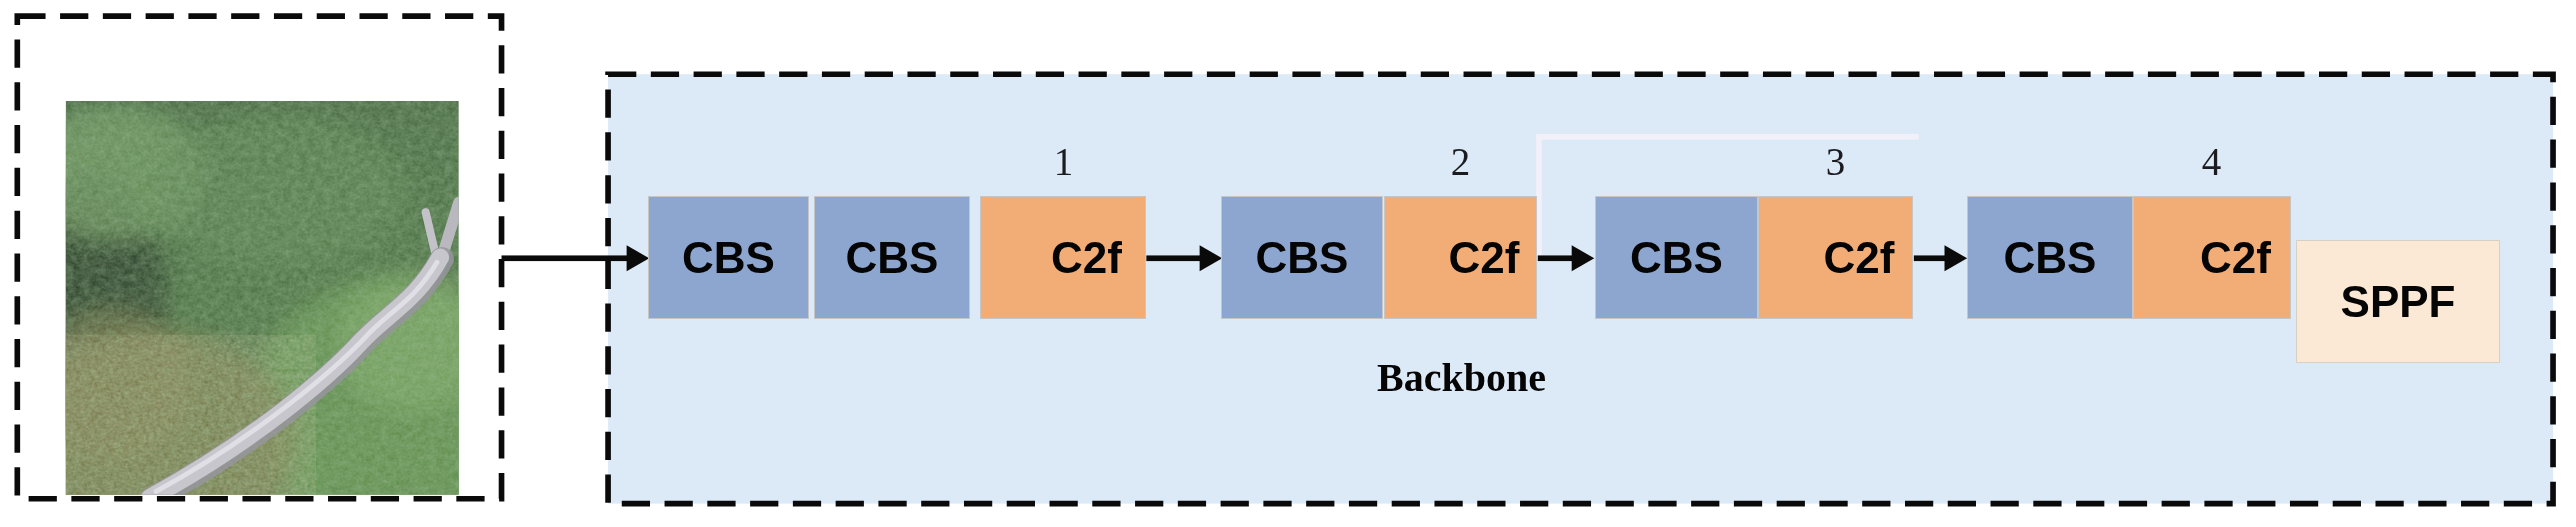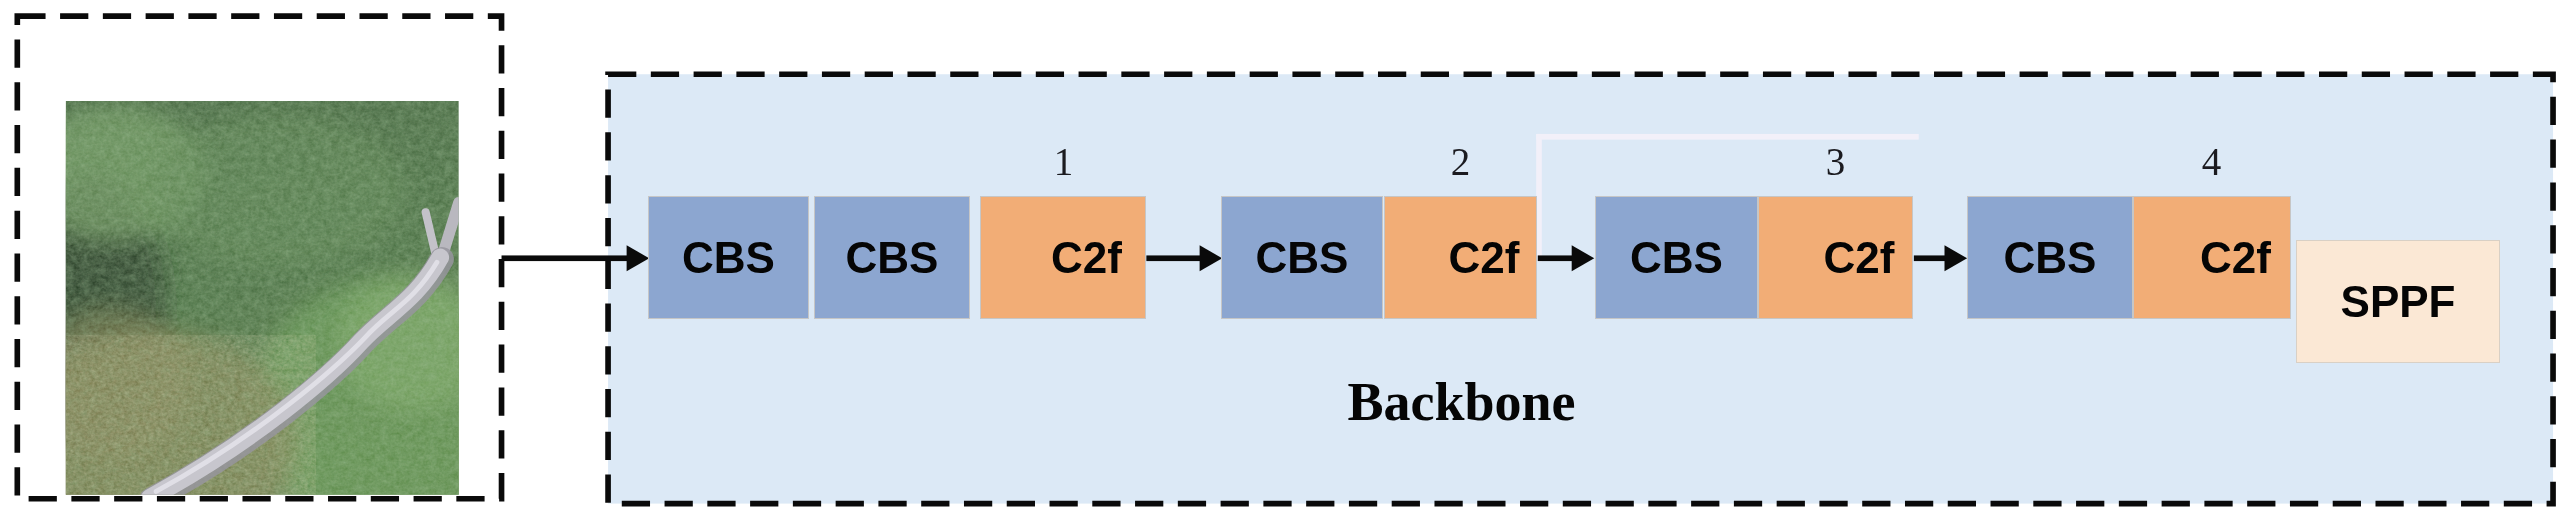--- a/index.html
+++ b/index.html
@@ -8,22 +8,22 @@
   .underlay{position:absolute;left:0;top:0;}
   .block{position:absolute;top:196px;height:123px;box-sizing:border-box;
          display:flex;align-items:center;justify-content:center;
          font-family:Liberation Sans, sans-serif;font-weight:bold;font-size:44px;color:#050505;
          border:1.6px solid #c6c6c6;}
   .cbs{background:#8ca6d0;}
   .c2f{background:#f2ad76;padding-left:47px;}
   .sppf{background:#fbe8d5;border-color:#d9d0c5;}
   .stage-num{position:absolute;top:139px;width:97px;text-align:center;
              font-family:"Liberation Serif",serif;font-size:39px;color:#1b1b20;}
-  .backbone-label{position:absolute;left:1300px;top:371px;width:323px;text-align:center;
-                  font-family:"Liberation Serif",serif;font-weight:bold;font-size:54px;color:#050505;}
+  .backbone-label{position:absolute;left:1300px;top:354px;width:323px;text-align:center;
+                  font-family:"Liberation Serif",serif;font-weight:bold;font-size:40px;color:#050505;}
 </style>
 </head>
 <body>
 
 <div class="canvas">
 
   <svg class="underlay" width="2576" height="527" viewBox="0 0 3191 653">
     <defs>
       <clipPath id="photoClip">
           <rect x="0" y="0" width="487" height="488"></rect>

